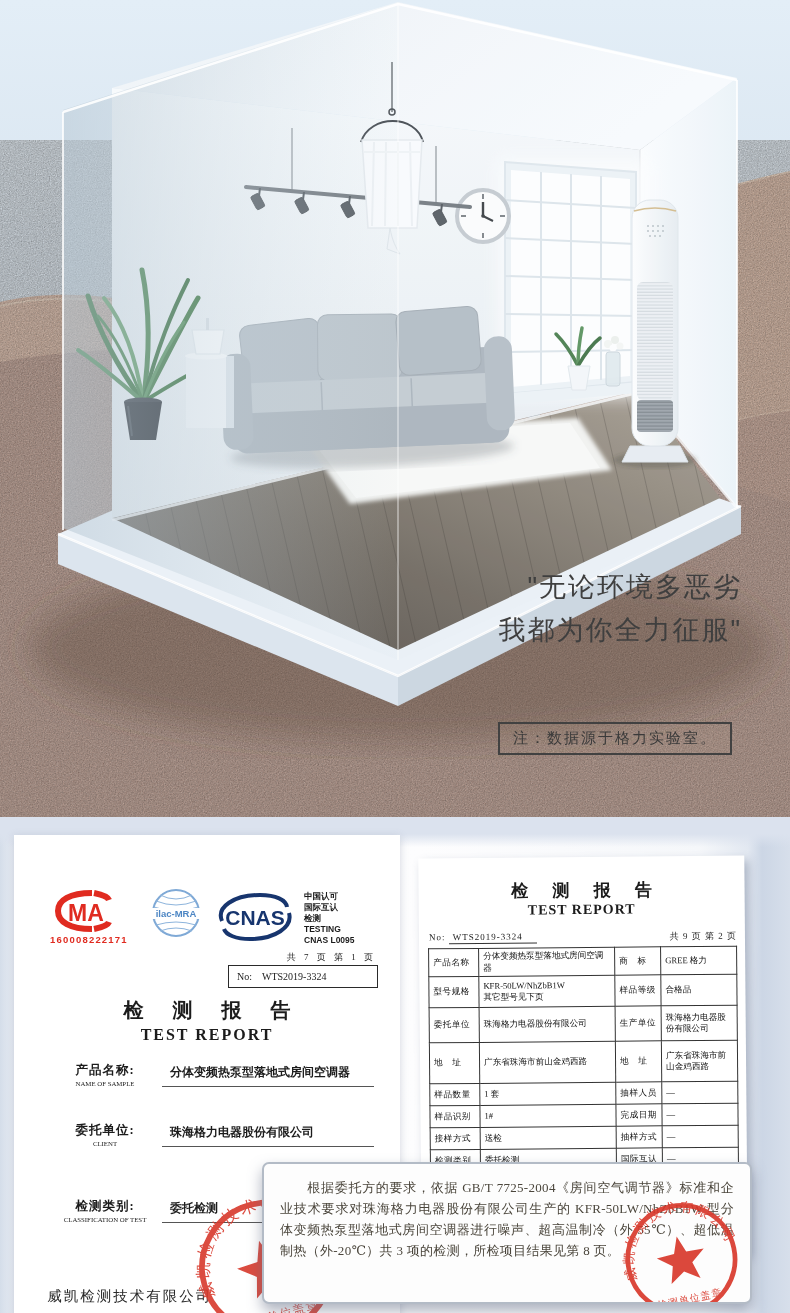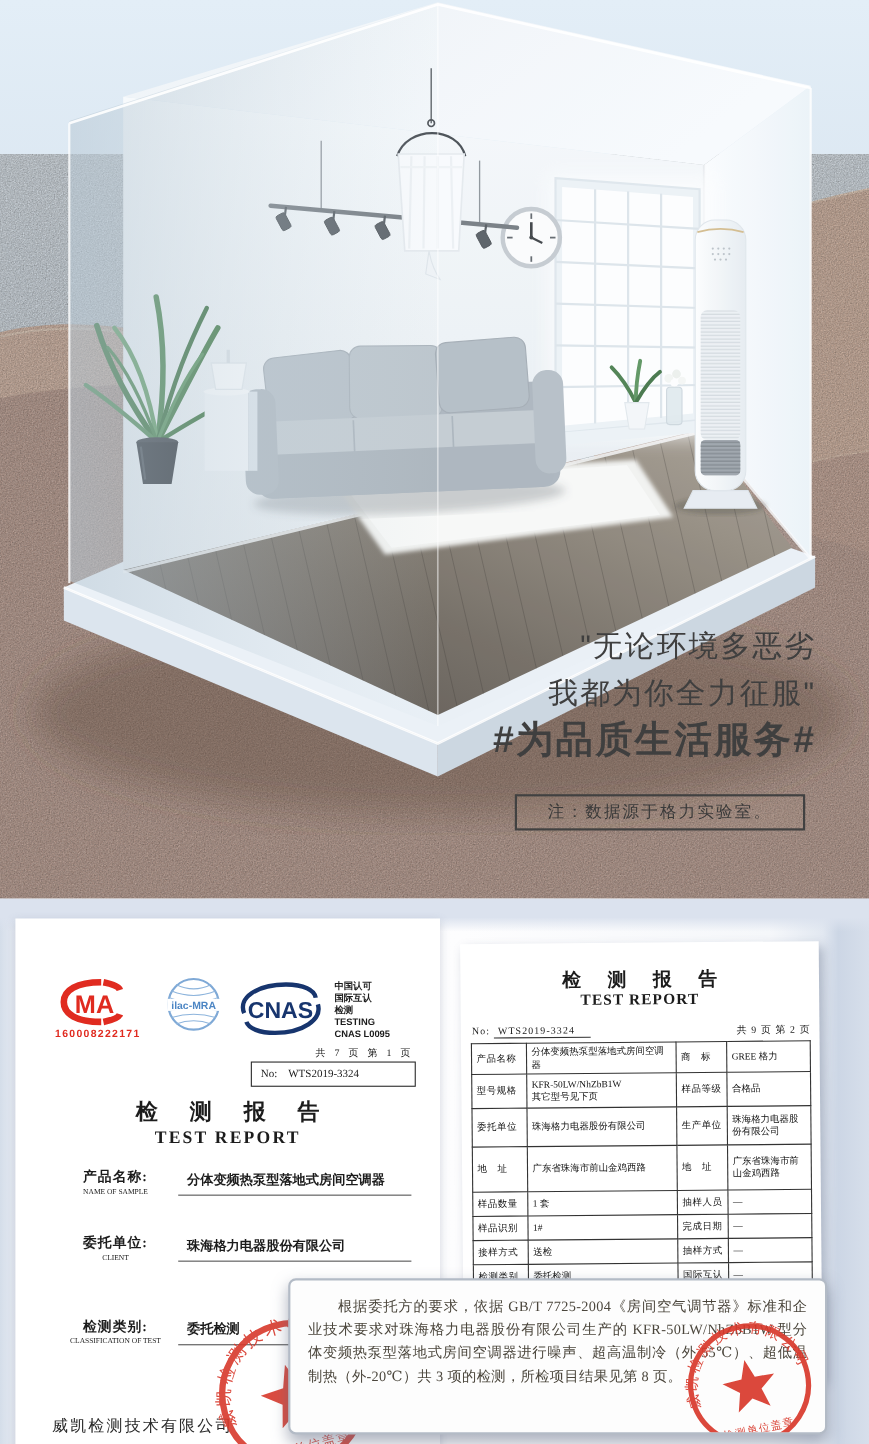--- a/index.html
+++ b/index.html
@@ -6,21 +6,21 @@
   #screen{position:relative;width:790px;height:1313px;overflow:hidden;margin:0 auto;
           font-family:"Liberation Sans","DejaVu Sans",sans-serif;}
   
   .hero{position:absolute;left:0;top:0;width:790px;height:817px;overflow:hidden;}
   .hero svg{position:absolute;left:0;top:0;}
   .quote{position:absolute;right:48px;text-align:right;color:#3f3f3f;line-height:1;}
   .q1{top:574px;font-size:27px;letter-spacing:2px;}
   .q2{top:617px;font-size:27px;letter-spacing:2px;}
   .hash{top:656px;font-size:34px;font-weight:700;letter-spacing:2px;}
   .note-box{position:absolute;right:58px;top:722px;border:2px solid #414141;color:#3a3a3a;
-            font-size:15px;letter-spacing:2px;padding:5px 28px;background:rgba(190,160,145,0.08);}
+            font-size:15px;letter-spacing:2px;padding:5px 13px;background:rgba(190,160,145,0.08);}
   
   .docs{position:absolute;left:0;top:817px;width:790px;height:496px;overflow:hidden;
         background:
           linear-gradient(180deg,#dbe2ee 0px,#dbe2ee 17px,rgba(219,226,238,0) 30px),
           linear-gradient(90deg,#d4dde9 0px,#e6ebf3 12px,#f8fafc 26px,#fdfdfe 420px,#f5f7fa 700px,#e2e8f1 748px,#ccd6e5 762px,#d7dfeb 790px);
         font-family:"Liberation Serif","DejaVu Serif",serif;color:#1c1c1c;}
   .page{position:absolute;background:#ffffff;}
   .page-left{left:14px;top:18px;width:386px;height:520px;box-shadow:0 2px 8px rgba(110,120,145,.30);}
   .page-right{left:420px;top:40px;width:326px;height:398px;transform:rotate(-0.5deg);
               box-shadow:4px 5px 10px rgba(100,112,140,.45);}
@@ -339,21 +339,20 @@
       <g fill="none">
         <path d="M63,112 L398,4 L737,80" stroke="#ffffff" stroke-width="2.5" opacity="0.9"></path>
         <line x1="63" y1="112" x2="63" y2="530" stroke="#ffffff" stroke-width="2" opacity="0.8"></line>
         <line x1="737" y1="80" x2="737" y2="508" stroke="#ffffff" stroke-width="2" opacity="0.8"></line>
         <line x1="398" y1="4" x2="398" y2="660" stroke="#ffffff" stroke-width="1.5" opacity="0.5"></line>
       </g>
     </svg>
 
     <div class="quote q1">"无论环境多恶劣</div>
     <div class="quote q2">我都为你全力征服"</div>
-    <div class="quote hash">#为品质生活服务#</div>
     <div class="note-box">注：数据源于格力实验室。</div>
   </div>
 
   <div class="docs">
 
     <div class="page page-left">
       <div class="logo-row">
         <svg width="350" height="62" viewBox="0 0 350 62">
 
           <g>

